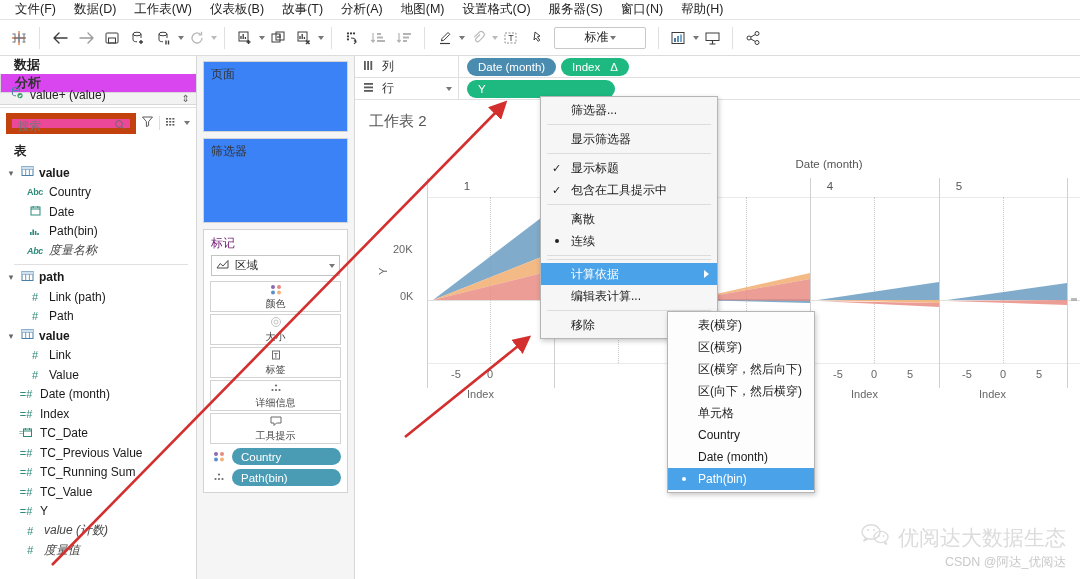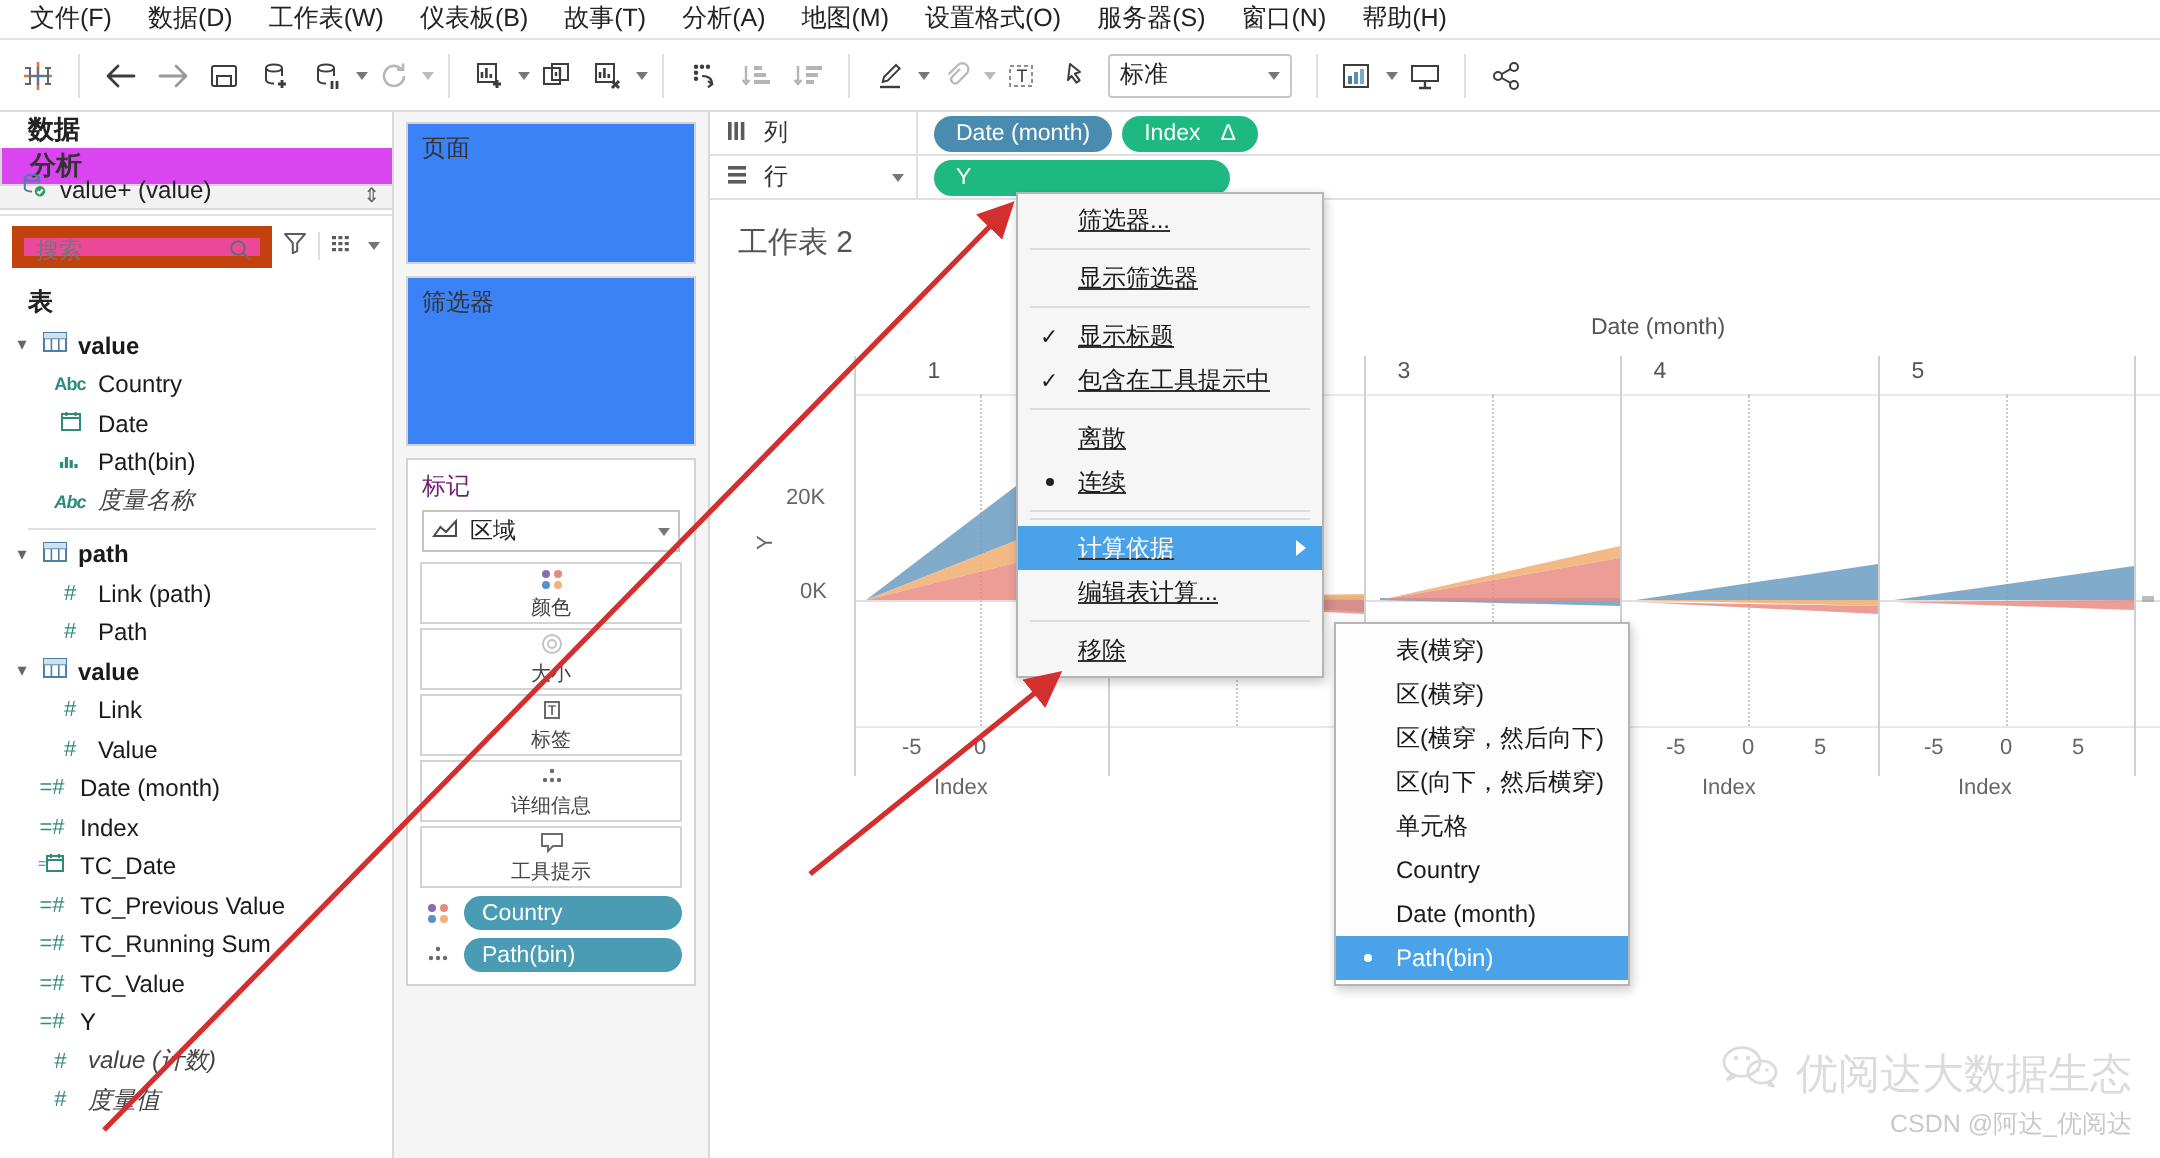--- a/index.html
+++ b/index.html
@@ -18,21 +18,21 @@
 
   
   .toolbar { height:36px; background:#fff; border-bottom:1px solid #dcdcdc;
              display:flex; align-items:center; padding:0 6px; }
   .tb-sep { width:1px; height:22px; background:#e0e0e0; margin:0 7px; }
   .tbi { width:26px; height:26px; display:flex; align-items:center; justify-content:center;
          color:#444; font-size:15px; position:relative; }
   .tbi svg { display:block; }
   .caret { width:0;height:0;border-left:3.5px solid transparent;border-right:3.5px solid transparent;
            border-top:4px solid #777; margin-left:1px; }
-  .tb-select { display:flex; align-items:center; justify-content:space-between;
+  .tb-select { display:flex; align-items:center; justify-content:center;
     width:92px; height:22px; border:1px solid #c8c8c8; border-radius:2px; background:#fff;
     padding:0 5px; font-size:12px; color:#222; margin-left:4px; }
 
   
   .main { display:flex; height:523px; }
 
   
   .leftpane { width:197px; border-right:1px solid #d8d8d8; background:#fff;
               display:flex; flex-direction:column; }
   .lp-tabs { display:flex; height:26px; border-bottom:1px solid #d8d8d8;flex-direction:column; }
@@ -720,21 +720,21 @@
       <div class="axis-txt" style="left:681px; top:268px;">5</div>
 
       <div class="axis-txt" style="left:112px; top:288px;">Index</div>
       <div class="axis-txt" style="left:368px; top:288px;">Index</div>
       <div class="axis-txt" style="left:496px; top:288px;">Index</div>
       <div class="axis-txt" style="left:624px; top:288px;">Index</div>
     </div>
   </div>
 </div>
 
-<div class="ctxmenu" style="left:508px; top:96px; width:154px;text-decoration:underline;">
+<div class="ctxmenu" style="left:540px; top:96px; width:178px;">
   <div class="cm-item">筛选器...</div>
   <div class="cm-sep"></div>
   <div class="cm-item">显示筛选器</div>
   <div class="cm-sep"></div>
   <div class="cm-item">
     <span class="tick">✓</span>
     <span>显示标题</span>
   </div>
   <div class="cm-item">
     <span class="tick">✓</span>

